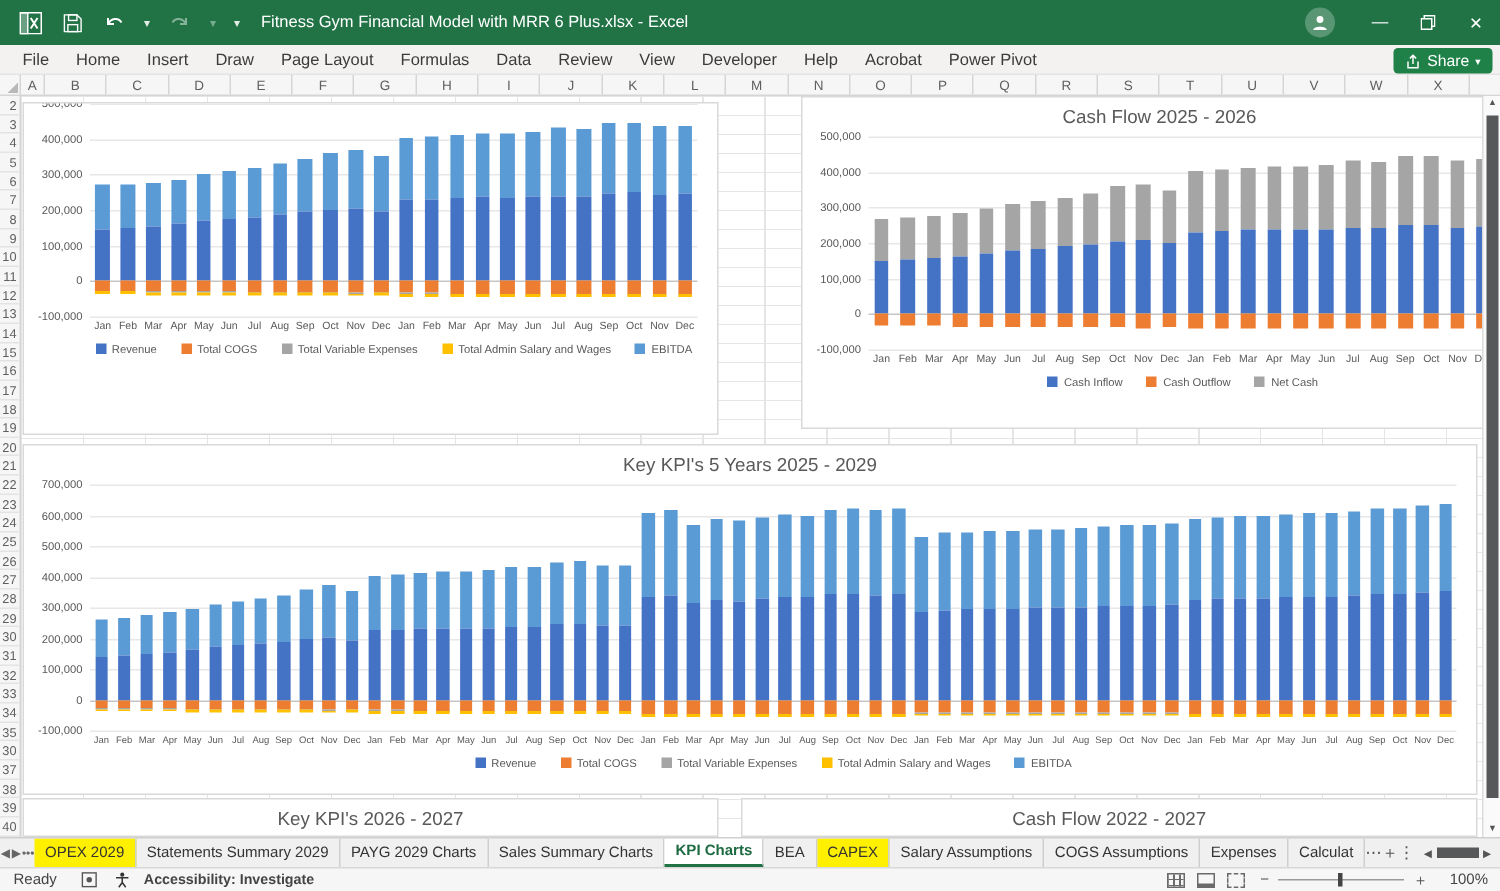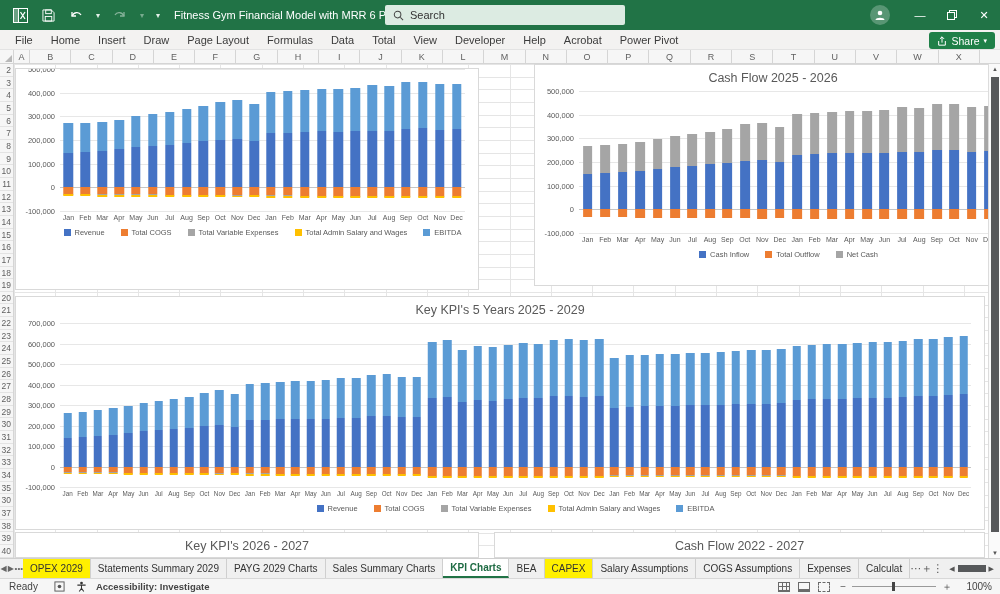--- a/index.html
+++ b/index.html
@@ -145,29 +145,20 @@
       <div class="qat-btn dim">
         <svg width="14" height="12" viewBox="0 0 14 12">
             <path d="M11 3 L11 7 L7 7" fill="none" stroke="#fff" stroke-width="1.3"></path>
             <path d="M11 7 C9 3, 4 2.5, 2 6" fill="none" stroke="#fff" stroke-width="1.3"></path>
           </svg>
       </div>
       <span class="qat-caret dim">▾</span>
       <span class="qat-caret">▾</span>
     </div>
     <span class="doc-title">Fitness Gym Financial Model with MRR 6 Plus.xlsx  -  Excel</span>
-    <div class="searchbox">
-      <span style="display:flex;">
-        <svg width="11" height="11" viewBox="0 0 12 12">
-            <circle cx="5" cy="5" r="3.6" fill="none" stroke="#444" stroke-width="1.1"></circle>
-            <path d="M8 8 L11 11" stroke="#444" stroke-width="1.1"></path>
-          </svg>
-      </span>
-      <span>Search</span>
-    </div>
     <div class="win-controls">
       <div class="avatar">
         <svg width="12" height="12" viewBox="0 0 12 12">
             <circle cx="6" cy="4" r="2.3" fill="#fff"></circle>
             <path d="M1.5 11 C1.5 8, 10.5 8, 10.5 11 Z" fill="#fff"></path>
           </svg>
       </div>
       <div class="win-btn">—</div>
       <div class="win-btn">
         <svg width="10" height="10" viewBox="0 0 10 10">
@@ -181,21 +172,21 @@
 
   <div class="ribbon">
     <div id="ribbon-tabs" style="display:flex;">
         <span class="ribbon-tab">File</span>
         <span class="ribbon-tab">Home</span>
         <span class="ribbon-tab">Insert</span>
         <span class="ribbon-tab">Draw</span>
         <span class="ribbon-tab">Page Layout</span>
         <span class="ribbon-tab">Formulas</span>
         <span class="ribbon-tab">Data</span>
-        <span class="ribbon-tab">Total</span>
+        <span class="ribbon-tab">Review</span>
         <span class="ribbon-tab">View</span>
         <span class="ribbon-tab">Developer</span>
         <span class="ribbon-tab">Help</span>
         <span class="ribbon-tab">Acrobat</span>
         <span class="ribbon-tab">Power Pivot</span>
       </div>
     <div class="share-btn">
       <span style="display:flex;">
         <svg width="10" height="10" viewBox="0 0 12 12">
             <path d="M6 8 L6 1 M3.5 3.5 L6 1 L8.5 3.5" fill="none" stroke="#fff" stroke-width="1.2"></path>
@@ -885,21 +876,21 @@
                 <div class="xlab">Nov</div>
                 <div class="xlab">Dec</div>
               </div>
               <div class="chart-legend">
                 <div class="legend-item">
                   <div class="legend-swatch" style="background: rgb(68, 114, 196);"></div>
                   <div class="legend-label">Cash Inflow</div>
                 </div>
                 <div class="legend-item">
                   <div class="legend-swatch" style="background: rgb(237, 125, 49);"></div>
-                  <div class="legend-label">Total Outflow</div>
+                  <div class="legend-label">Cash Outflow</div>
                 </div>
                 <div class="legend-item">
                   <div class="legend-swatch" style="background: rgb(165, 165, 165);"></div>
                   <div class="legend-label">Net Cash</div>
                 </div>
               </div>
             </div>
           </div>
         </div>
       <div class="chart" style="left:1px;top:232px;width:970px;height:234px;">

